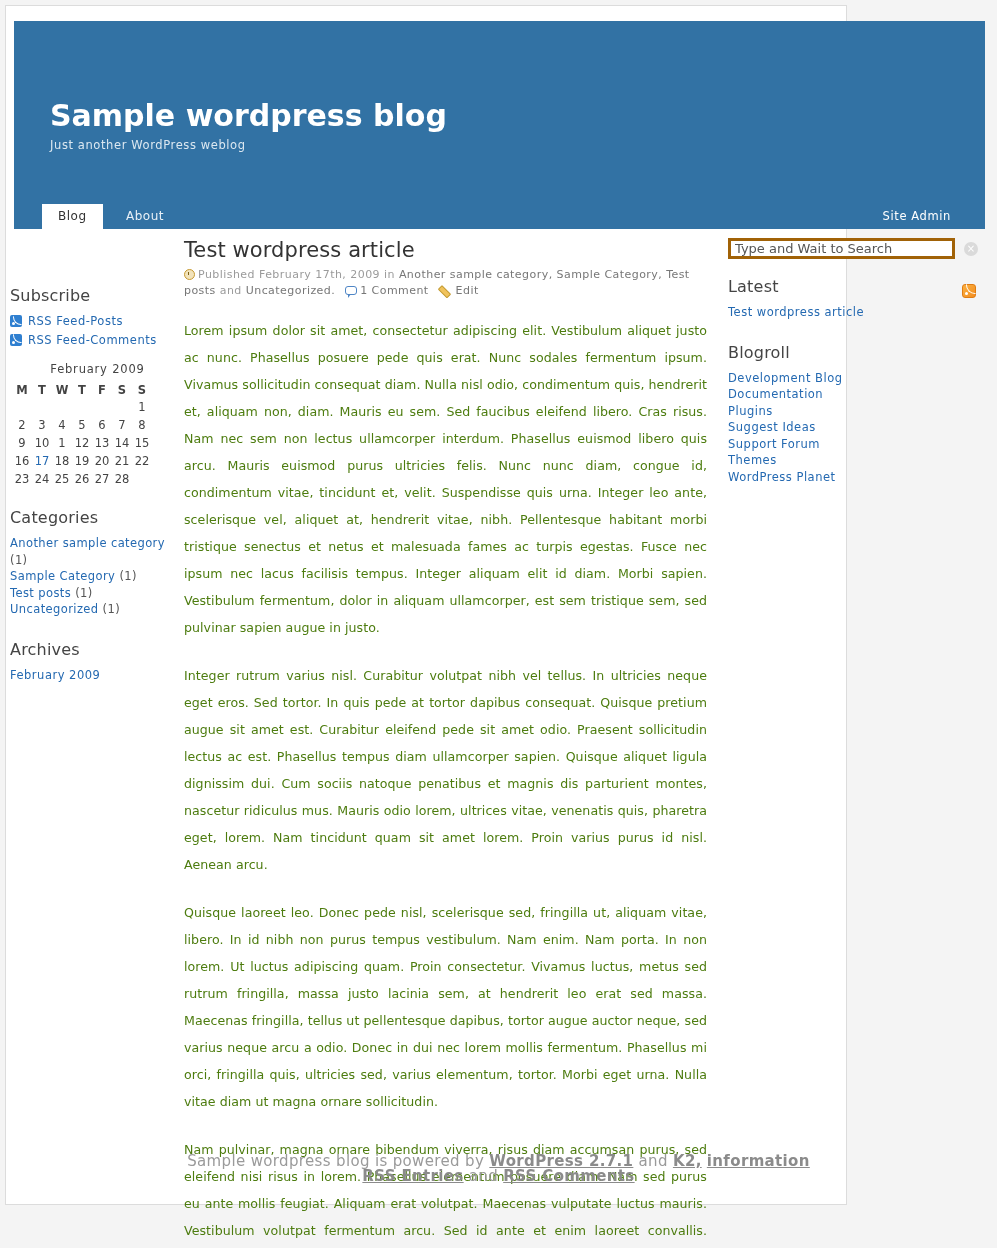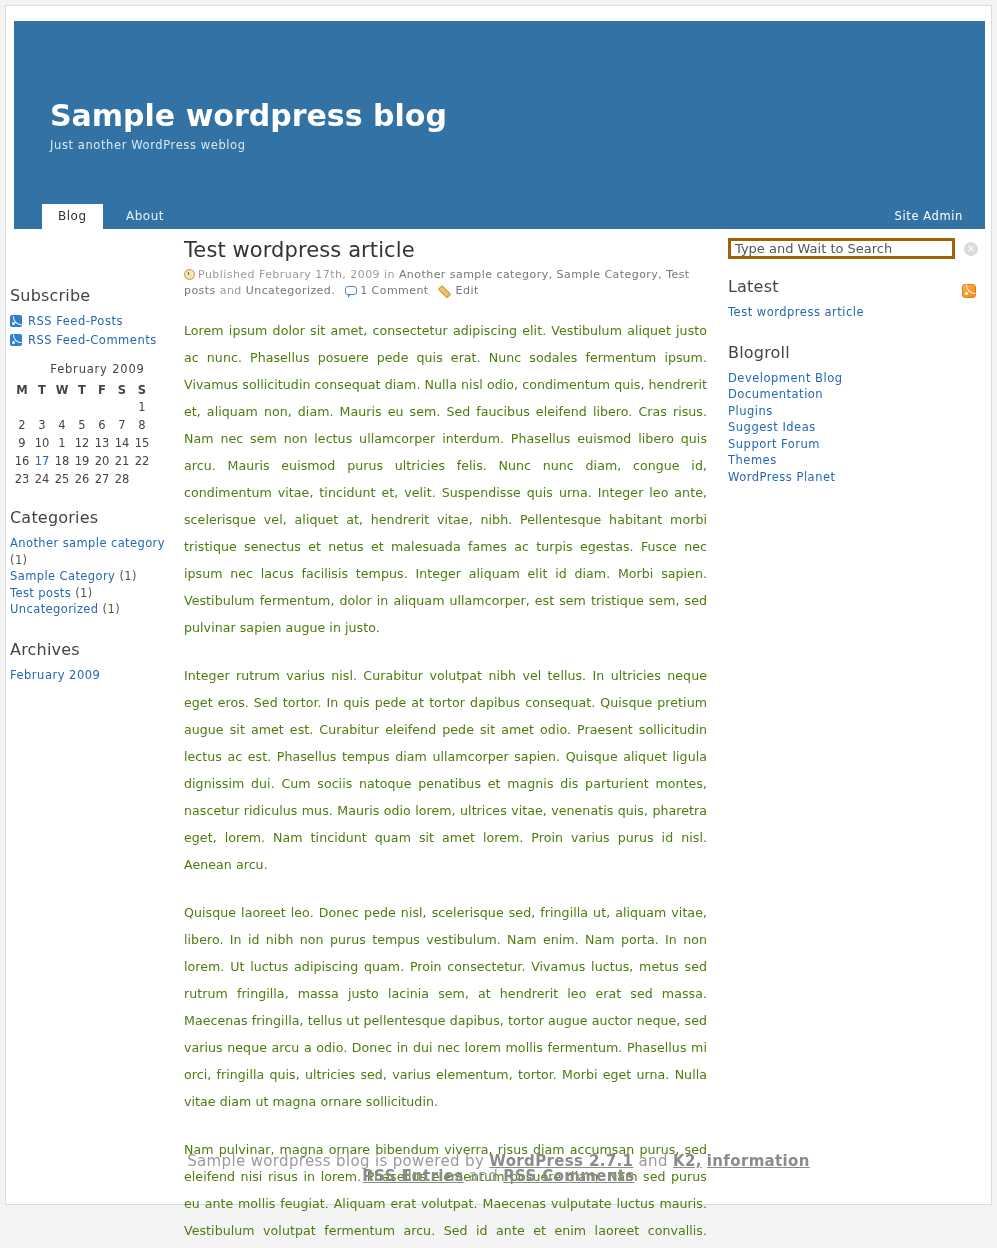--- a/index.html
+++ b/index.html
@@ -8,21 +8,21 @@
     margin: 0; padding: 0;
     background: #f4f4f4;
     font-family: "DejaVu Sans", "Liberation Sans", sans-serif;
   }
   body { width: 997px; height: 1248px; position: relative; overflow: hidden; }
 
   
   .page {
     position: absolute;
     left: 5px; top: 5px;
-    width: 987px;
+    width: 842px;
     height: 1200px;
     background: #ffffff;
     border: 1px solid #dcdcdc;
   }
 
   
   .header {
     position: absolute;
     left: 8px; top: 15px;
     width: 971px;
@@ -68,21 +68,21 @@
     margin-top: 8px;
   }
   .nav-tab.active {
     background: #ffffff;
     color: #333333;
   }
   .nav-tab-blog { left: 28px; }
   .nav-tab-about { left: 96px; }
   .site-admin {
     position: absolute;
-    right: 22px; bottom: 0;
+    right: 34px; bottom: 0;
     height: 25px; line-height: 25px;
     font-size: 11.5px;
     color: #ffffff;
     letter-spacing: 0.6px;
     text-decoration: none;
     white-space: nowrap;
     margin-top: 36px;
   }
 
   

